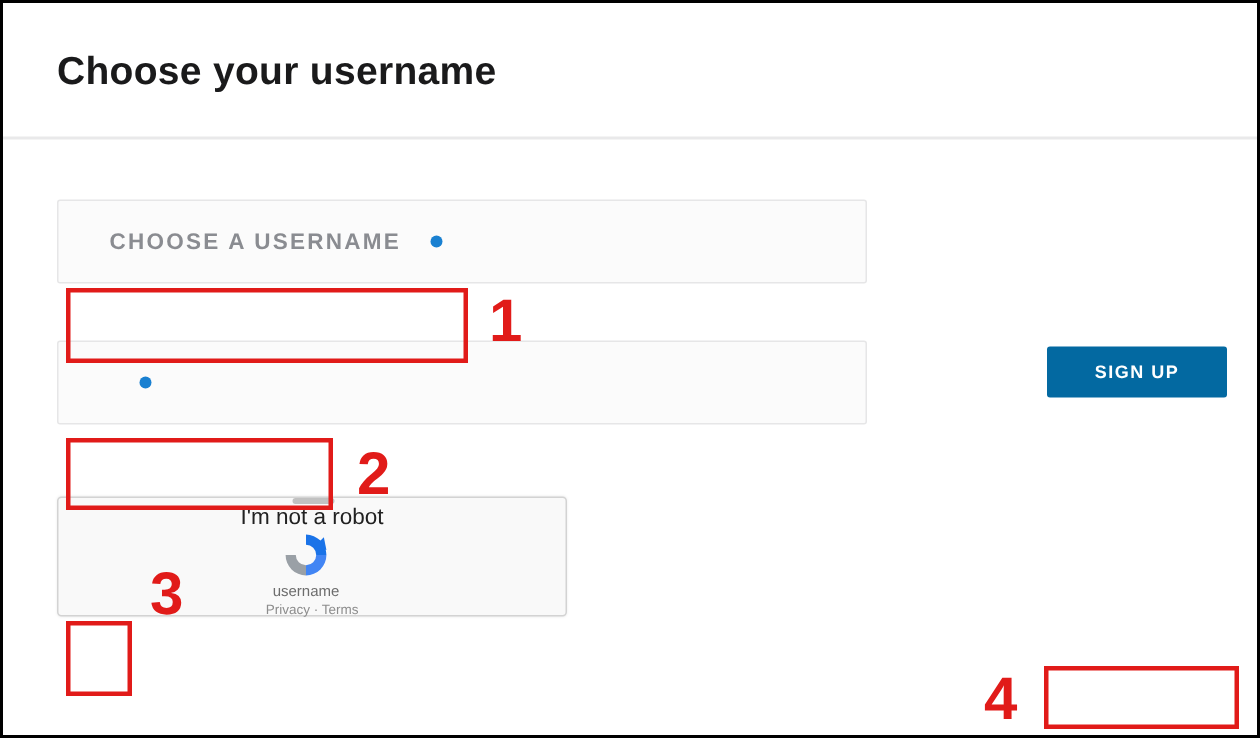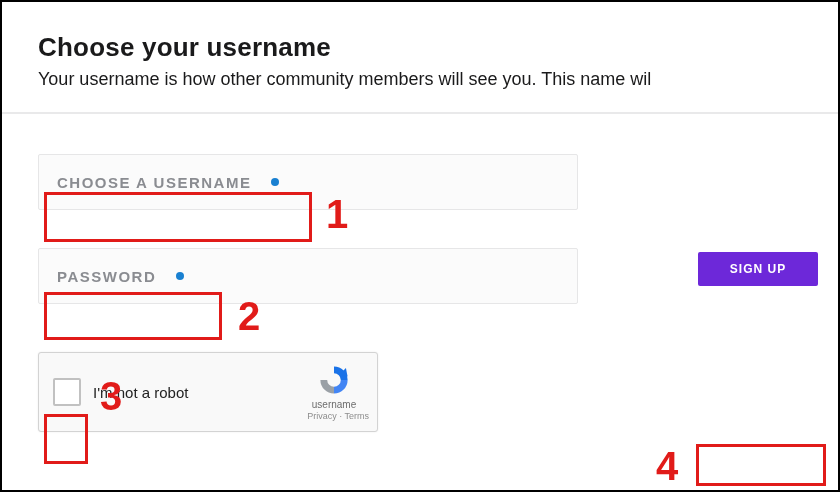--- a/index.html
+++ b/index.html
@@ -3,57 +3,55 @@
 <meta charset="utf-8">
 <style>
   *{box-sizing:border-box;margin:0;padding:0;}
   html,body{width:840px;height:500px;font-family:-apple-system,BlinkMacSystemFont,"Segoe UI",Arial,sans-serif;background:#fff;overflow:hidden;}
   .frame{position:relative;width:840px;height:492px;border:2px solid #000;}
   .header{padding:30px 36px 22px 36px;}
   .title{font-size:26px;font-weight:700;color:#1a1a1b;margin-bottom:6px;letter-spacing:.2px;}
   .subtitle{font-size:18px;color:#1a1a1b;white-space:nowrap;}
   .rule{height:2px;background:#e9e9ea;margin:0;}
   .form-area{padding:40px 36px 0 36px;position:relative;}
-  .field{width:540px;height:56px;border:1px solid #e6e6e7;background:#fbfbfb;border-radius:2px;display:flex;align-items:center;padding:0 18px;margin-bottom:38px;}
+  .field{width:540px;height:56px;border:1px solid #e6e6e7;background:#fbfbfb;border-radius:2px;display:flex;align-items:center;padding:0 34px;margin-bottom:38px;}
   .field-label{font-size:15px;font-weight:600;letter-spacing:1.5px;color:#8a8c91;text-transform:uppercase;}
   .dot{width:8px;height:8px;border-radius:50%;background:#1980d1;display:inline-block;margin-left:20px;}
-  .recaptcha{position:absolute;left:36px;top:238px;width:340px;height:80px;border:1px solid #d3d3d3;background:#f9f9f9;border-radius:3px;display:flex;align-items:center;box-shadow:0 0 2px rgba(0,0,0,.08);}
+  .recaptcha{position:absolute;left:36px;top:238px;width:340px;height:80px;border:1px solid #d3d3d3;background:#f9f9f9;border-radius:3px;display:flex;align-items:center;box-shadow:0 0 2px rgba(0,0,0,.08);flex-direction:column;}
   .rc-check{width:28px;height:28px;border:2px solid #c1c1c1;background:#fff;border-radius:2px;margin:0 12px 0 14px;}
   .rc-text{font-size:15px;color:#222;flex:1;}
   .rc-right{width:78px;text-align:center;padding-right:8px;}
   .rc-brand{font-size:10px;color:#6d6d6d;margin-top:2px;}
   .rc-legal{font-size:9px;color:#8d8d8d;margin-top:1px;text-align:right;}
-  .signup{position:absolute;right:20px;bottom:18px;width:120px;height:34px;background:#6d28d9;color:#fff;border:none;font-size:12px;font-weight:700;letter-spacing:1px;border-radius:2px;cursor:pointer;}
+  .signup{position:absolute;right:20px;bottom:18px;width:120px;height:34px;background:#0369a1;color:#fff;border:none;font-size:12px;font-weight:700;letter-spacing:1px;border-radius:2px;cursor:pointer;}
   
   .anno{position:absolute;border:3px solid #e11b19;pointer-events:none;}
   .anno-num{position:absolute;color:#e11b19;font-weight:800;font-family:Arial,"Segoe UI",sans-serif;pointer-events:none;}
   
   .rc-icon{width:34px;height:34px;margin:0 auto;position:relative;}
   .rc-icon svg{width:34px;height:34px;}
 </style>
 </head>
 <body>
 
 <div class="frame">
 
   <div class="header">
     <h1 class="title">Choose your username</h1>
-    <div class="subtitle">Your username is how other community members will see you. This name wil</div>
   </div>
   <div class="rule"></div>
 
   <div class="form-area">
 
     <div class="field">
       <span class="field-label">CHOOSE A USERNAME</span>
       <span class="dot"></span>
     </div>
 
     <div class="field">
-      <span class="field-label">PASSWORD</span>
       <span class="dot"></span>
     </div>
 
     <div class="recaptcha">
       <div class="rc-check"></div>
       <div class="rc-text">I'm not a robot</div>
       <div class="rc-right">
         <div class="rc-icon">
           <svg viewBox="0 0 40 40">
             <path d="M20 4 A16 16 0 0 1 36 20 L28 20 A8 8 0 0 0 20 12 Z" fill="#1a73e8"></path>

